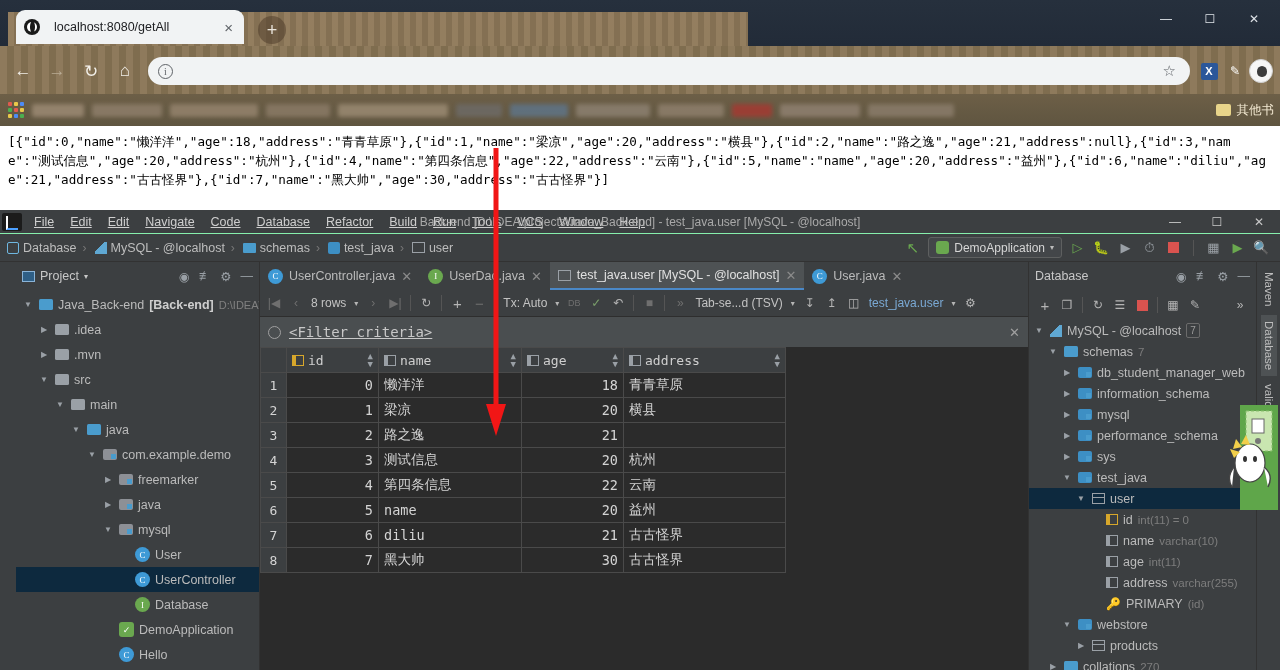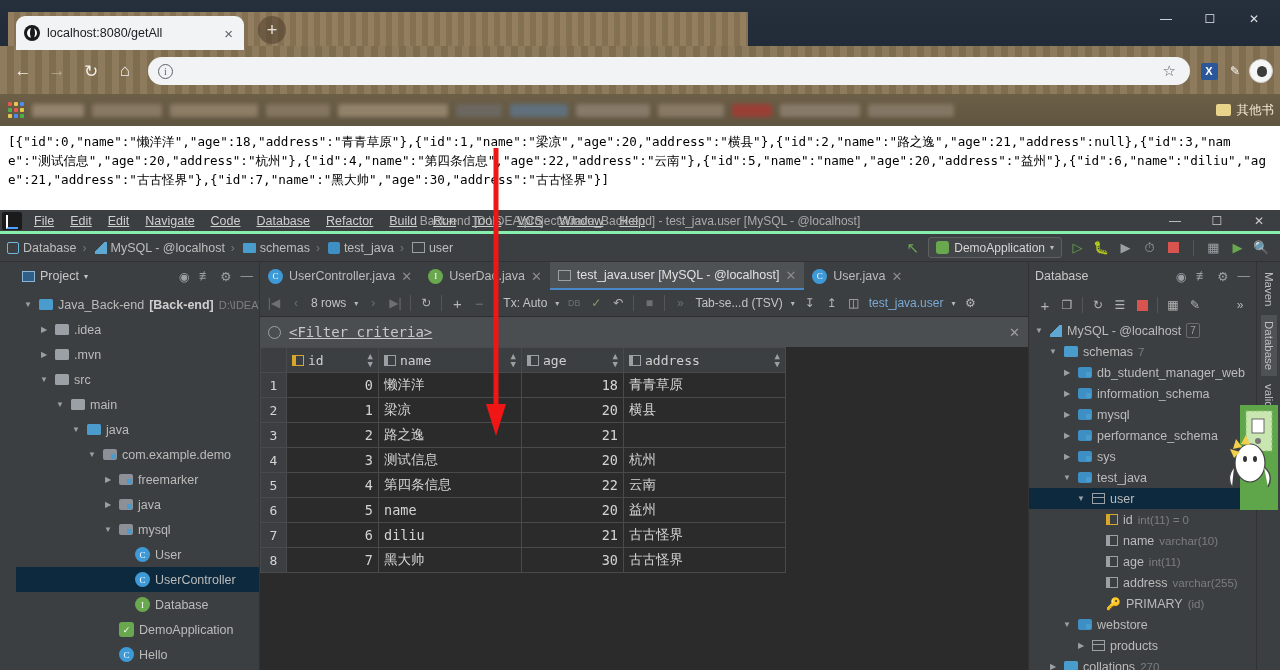--- a/index.html
+++ b/index.html
@@ -24,23 +24,23 @@
        repeating-linear-gradient(90deg, #9a8362 0 6px, #8a7455 6px 12px),
        #8f7a59;
      opacity:.95; }
   .br-toolbarbg { position:absolute; left:0; top:46px; width:1280px; height:48px;
      background:
        repeating-linear-gradient(90deg, #8e7a5c 0 7px, #7f6d4f 7px 14px),
        #86734f; }
   .br-bmbg { position:absolute; left:0; top:94px; width:1280px; height:32px;
      background:linear-gradient(180deg,#6d5f47,#5f5540); }
 
-  .tab { position:absolute; left:16px; top:16px; width:228px; height:34px;
+  .tab { position:absolute; left:16px; top:10px; width:228px; height:34px;
      background:#f1f3f4; border-radius:9px 9px 0 0; display:flex; align-items:center;
-     padding:0 8px; gap:7px; }
+     padding:0 8px; gap:14px; }
   .tab .favicon { width:16px; height:16px; border-radius:50%;
      background:#1a1a1a; position:relative; flex:none; }
   .tab .favicon:after{content:"";position:absolute;left:3px;top:3px;width:10px;height:10px;
      border-radius:50%;background:#fff;}
   .tab .favicon:before{content:"";position:absolute;left:6px;top:2px;width:5px;height:12px;
      border-radius:50%;background:#1a1a1a;z-index:2;}
   .tab .tt { font-size:12.5px; color:#202124; flex:1; white-space:nowrap; overflow:hidden; }
   .tab .xc { font-size:15px; color:#5f6368; line-height:1; padding:0 3px; cursor:pointer; }
 
   .newtab { position:absolute; left:258px; top:16px; width:28px; height:28px;
@@ -94,21 +94,21 @@
 
   
   .arrow { position:absolute; left:485px; top:148px; width:22px; height:290px; z-index:60;
      pointer-events:none; }
 
   
   #idea { position:absolute; left:0; top:210px; width:1280px; height:460px;
      background:#3c3f41; color:#bbbbbb; font-size:12px; }
 
   .menubar { height:24px; display:flex; align-items:center; background:#3c3f41;
-     border-bottom:3px solid #86efac; position:relative; }
+     border-bottom:1px solid #86efac; position:relative; }
   .ij-logo { width:20px;height:18px;margin:0 4px 0 2px; background:#1b1b1b; border-radius:2px;
      position:relative;}
   .ij-logo:after{content:"";position:absolute;left:4px;top:3px;width:10px;height:12px;
      border-left:2px solid #fff;border-bottom:2px solid #4ca0ff;}
   .menubar .mi { padding:0 8px; font-size:12.5px; color:#cfcfcf; height:24px;
      display:flex; align-items:center; }
   .mi u { text-decoration:underline; }
   .wintitle { position:absolute; left:0; right:0; text-align:center; font-size:12px;
      color:#a9a9a9; pointer-events:none; }
   .winctl { margin-left:auto; display:flex; }

